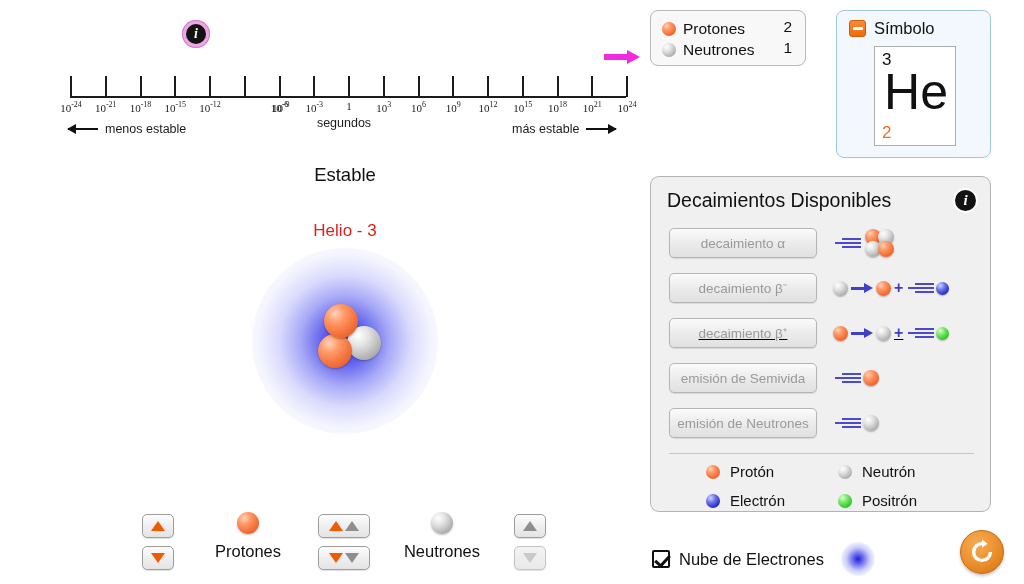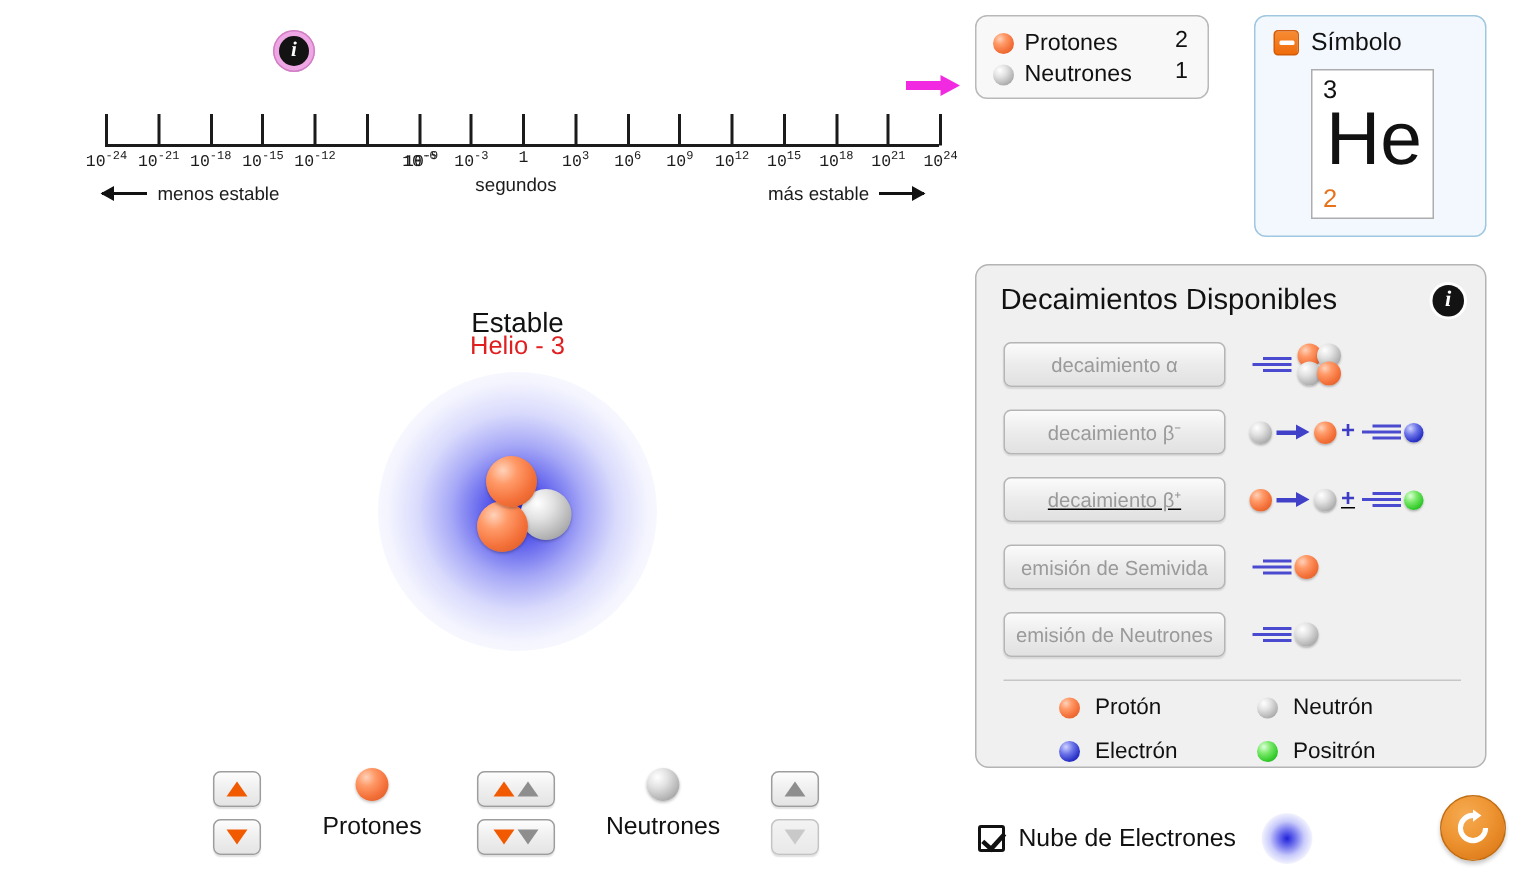--- a/index.html
+++ b/index.html
@@ -57,21 +57,21 @@
   
   #scale-wrap { position: absolute; left: 70px; top: 76px; width: 556px; height: 24px; }
   #scale-line {
     position: absolute; left: 0; top: 20px; width: 556px; height: 1.5px; background: #1b1b1b;
   }
   .scale-tick {
     position: absolute; top: 0px; width: 2px; height: 21px; background: #1b1b1b;
   }
   .scale-tick-label {
     position: absolute; top: 24px; font-size: 11px; color: #1b1b1b; white-space: nowrap;
-    transform: translateX(-50%); font-family: Liberation Mono, monospace;
+    transform: translateX(-50%); font-family: Liberation Serif, serif;
   }
   .scale-tick-label sup { font-size: 8px; }
   #scale-units {
     position: absolute; left: 344px; top: 116px; font-size: 12.5px; color: #1b1b1b;
     transform: translateX(-50%);
   }
   .stability-note {
     position: absolute; top: 122px; font-size: 12.5px; color: #1b1b1b;
     display: flex; align-items: center; gap: 7px;
   }
@@ -100,21 +100,21 @@
   }
   #halflife-pointer .head {
     position: absolute; right: 0; top: 0;
     border-top: 7px solid transparent; border-bottom: 7px solid transparent;
     border-left: 13px solid #f12ae2;
   }
 
   
   #stability-label {
     position: absolute; left: 0; top: 164px; width: 690px; text-align: center;
-    font-size: 18.5px; color: #111; margin-top: 40px;
+    font-size: 18.5px; color: #111;
   }
   #isotope-label {
     position: absolute; left: 0; top: 221px; width: 690px; text-align: center;
     font-size: 17px; color: #e02020;
   }
   #nucleus-stage {
     position: absolute; left: 252px; top: 248px; width: 186px; height: 186px;
   }
   #electron-cloud {
     position: absolute; left: 0; top: 0; width: 186px; height: 186px;

